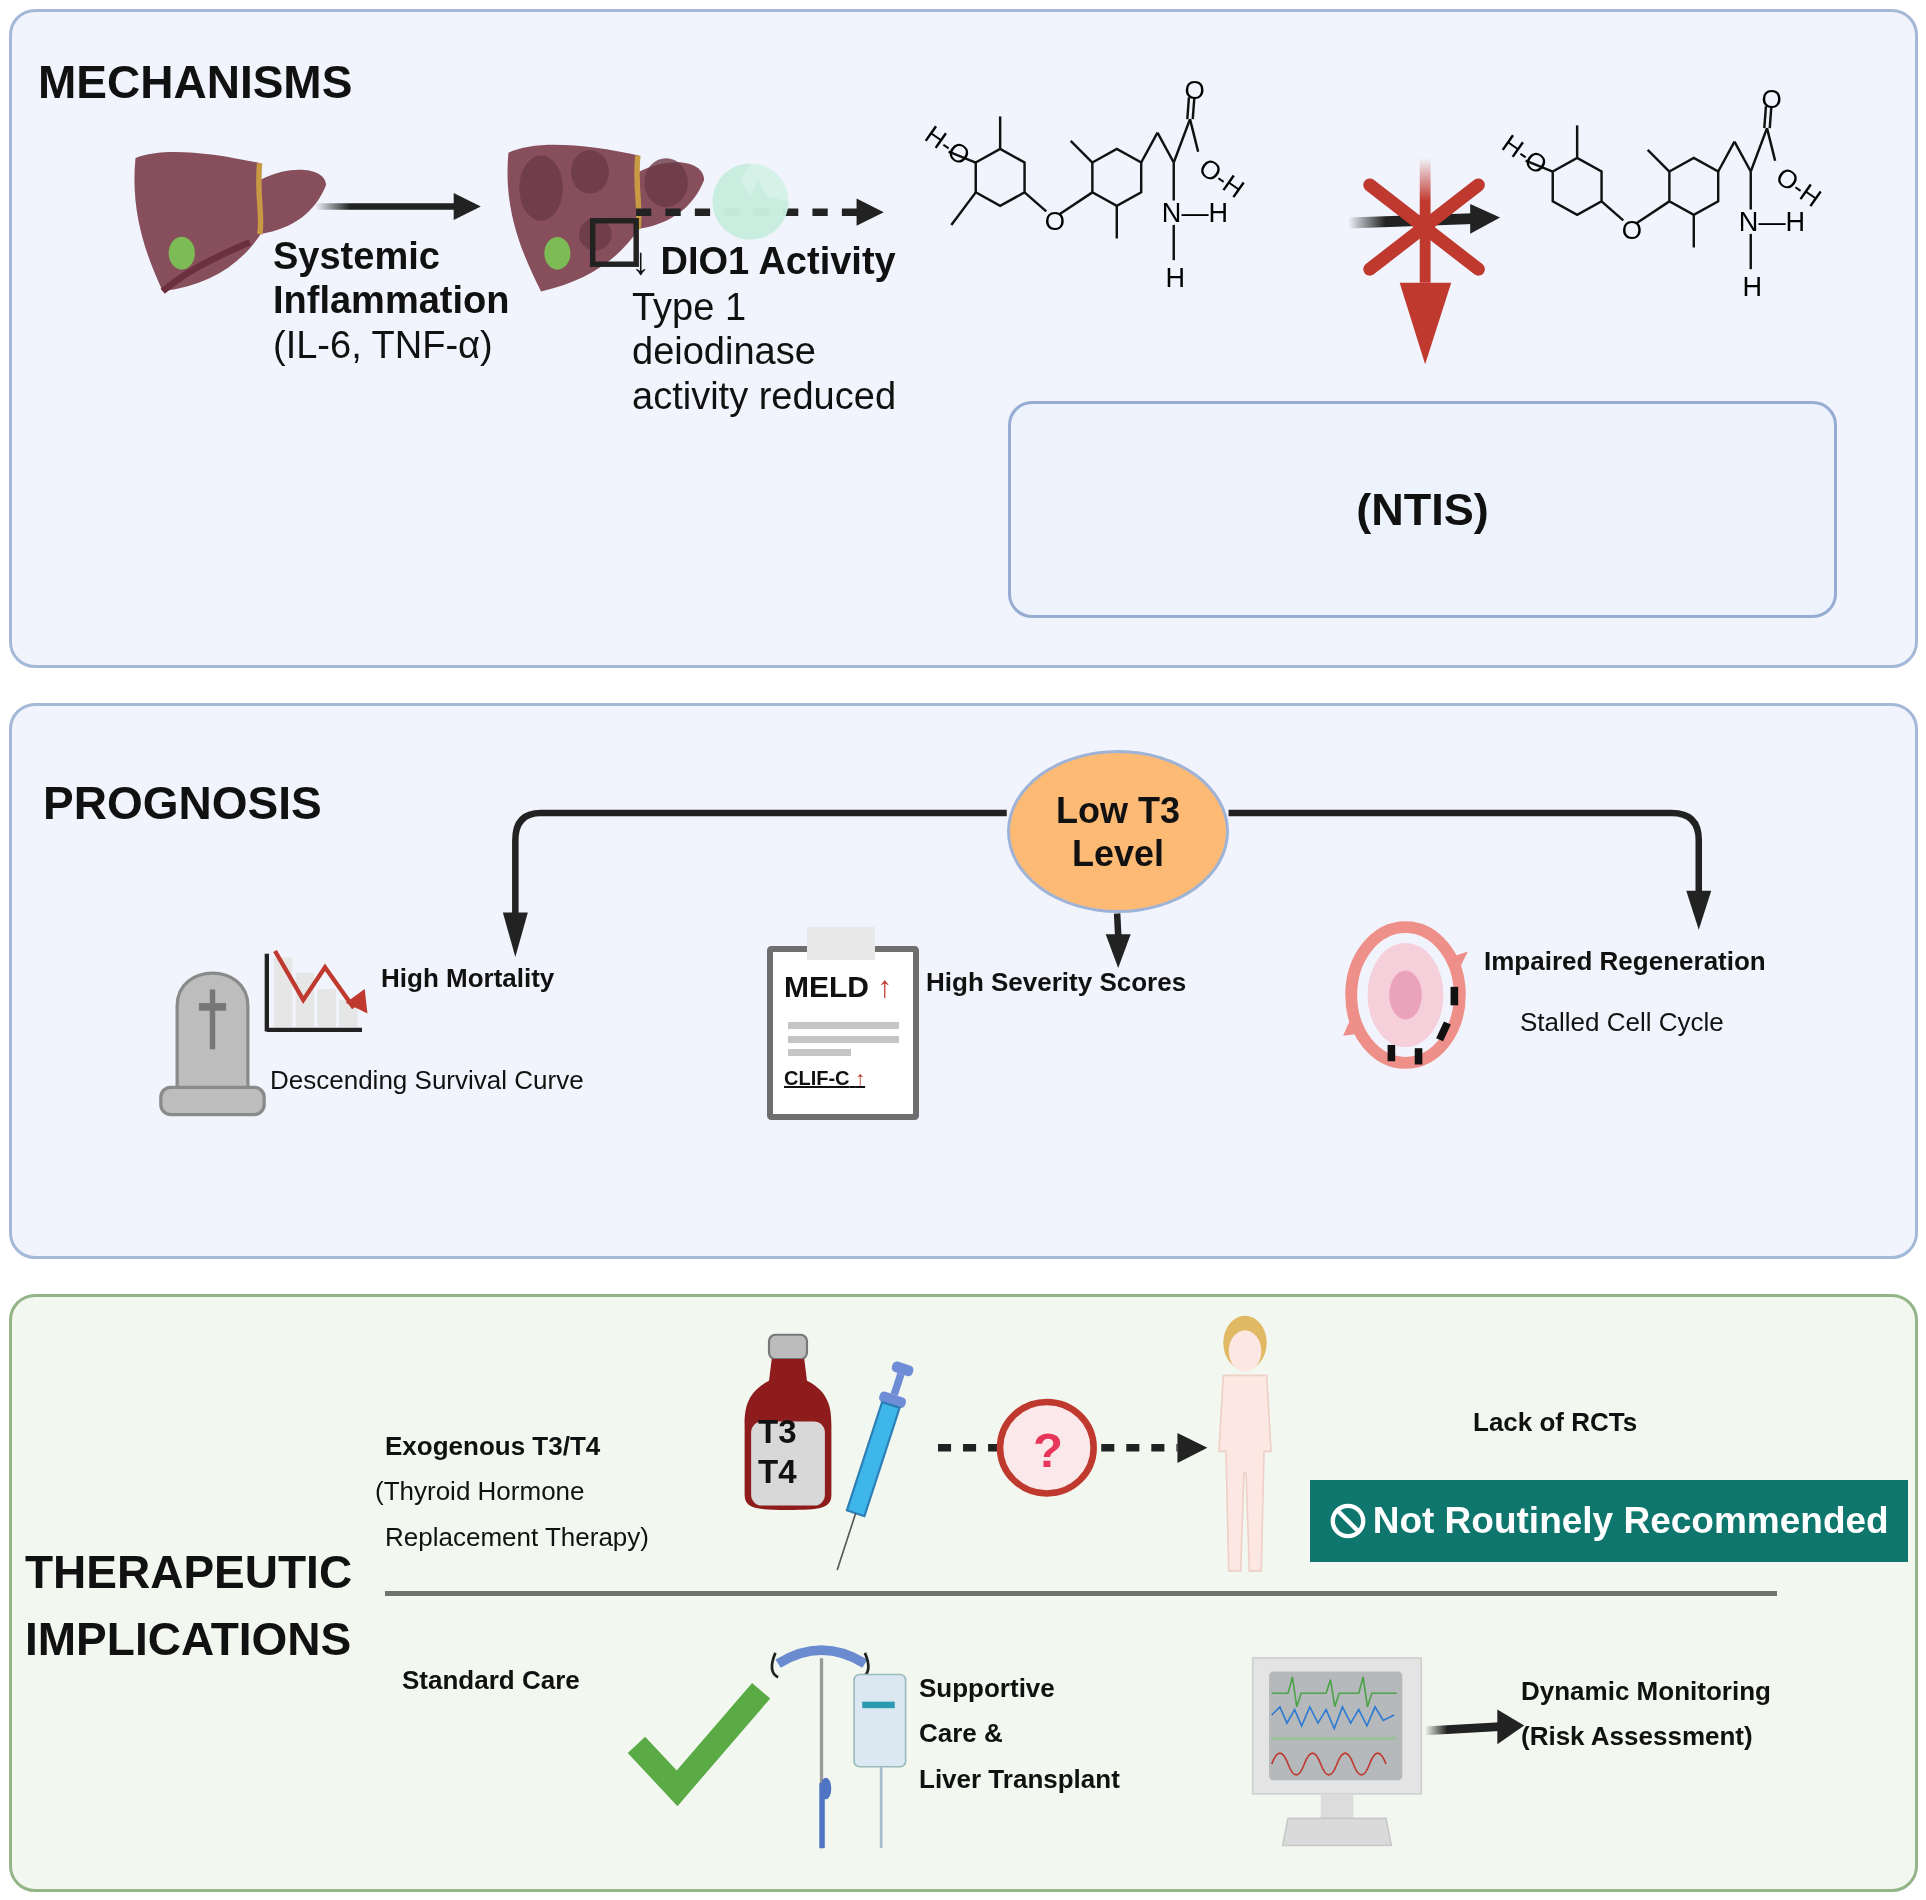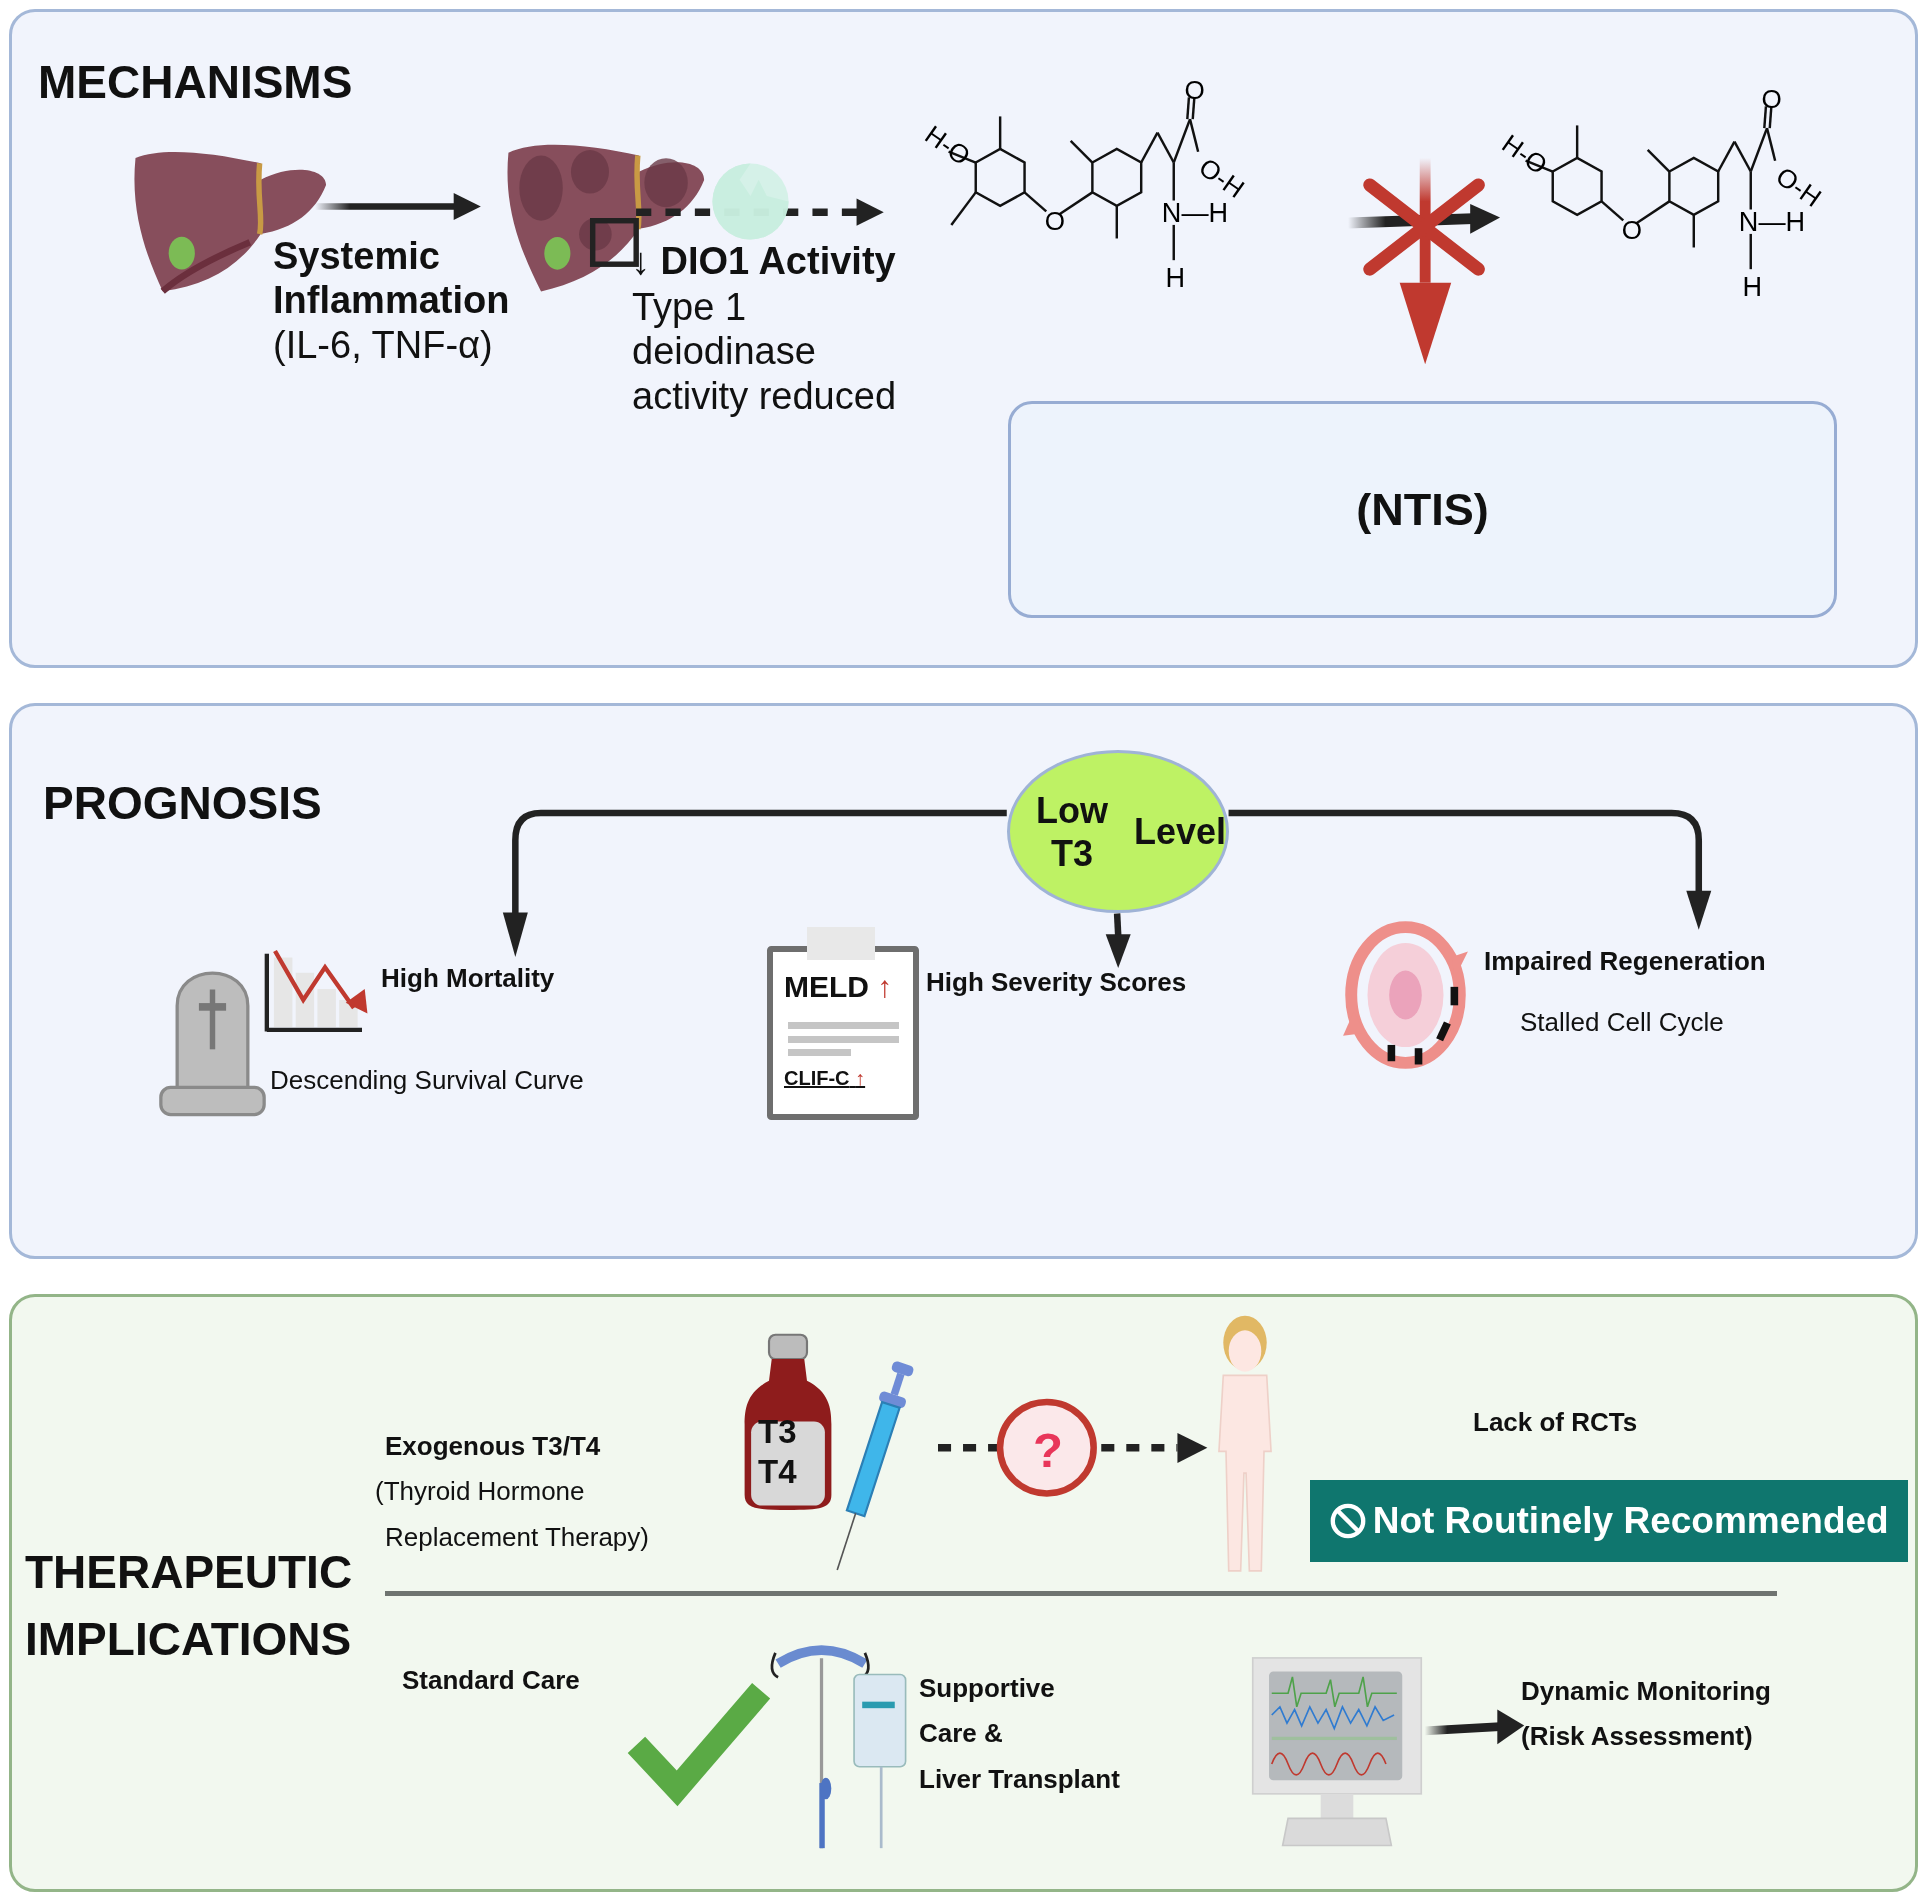--- a/index.html
+++ b/index.html
@@ -8,21 +8,21 @@
   .p-mech{left:8.7px;top:8.7px;width:1909px;height:659px;background:#f1f4fc;}
   .p-prog{left:8.7px;top:703px;width:1909px;height:556px;background:#f1f4fc;}
   .p-ther{left:8.7px;top:1294px;width:1909px;height:598px;background:#f2f8ef;border-color:#93b588;}
   .abs{position:absolute;}
   .h-sec{font-weight:bold;font-size:46px;letter-spacing:0px;}
   .bold{font-weight:bold;}
   .t64{font-size:38px;line-height:45px;}
   .t66{font-size:26px;line-height:45px;}
   .ntis-box{position:absolute;left:1008px;top:401px;width:829px;height:217px;border:3.8px solid #97acd3;border-radius:24px;background:#edf3fc;box-sizing:border-box;display:flex;flex-direction:column;align-items:center;justify-content:center;text-align:center;}
   .ntis-box div{font-weight:bold;font-size:45px;line-height:53px;}
-  .ellipse{position:absolute;left:1007px;top:750px;width:222px;height:163px;border:3.3px solid #9fb3d6;border-radius:50%;background:#bef264;box-sizing:border-box;display:flex;flex-direction:row;align-items:center;justify-content:center;text-align:center;}
+  .ellipse{position:absolute;left:1007px;top:750px;width:222px;height:163px;border:3.3px solid #9fb3d6;border-radius:50%;background:#fdba74;box-sizing:border-box;display:flex;flex-direction:column;align-items:center;justify-content:center;text-align:center;}
   .ellipse div{font-weight:bold;font-size:36px;line-height:43px;}
   .not-rec{position:absolute;left:1310px;top:1480px;width:598px;height:82px;background:#0f766e;color:#fff;display:flex;align-items:center;justify-content:center;font-weight:bold;font-size:37px;}
   .divider{position:absolute;left:385px;top:1591px;width:1392px;height:5.4px;background:#6f7470;}
   svg{position:absolute;overflow:visible;}
 </style>
 </head>
 <body>
 
 <div class="panel p-mech"></div>
 <div class="abs h-sec" style="left:38px;top:55px;">MECHANISMS</div>

